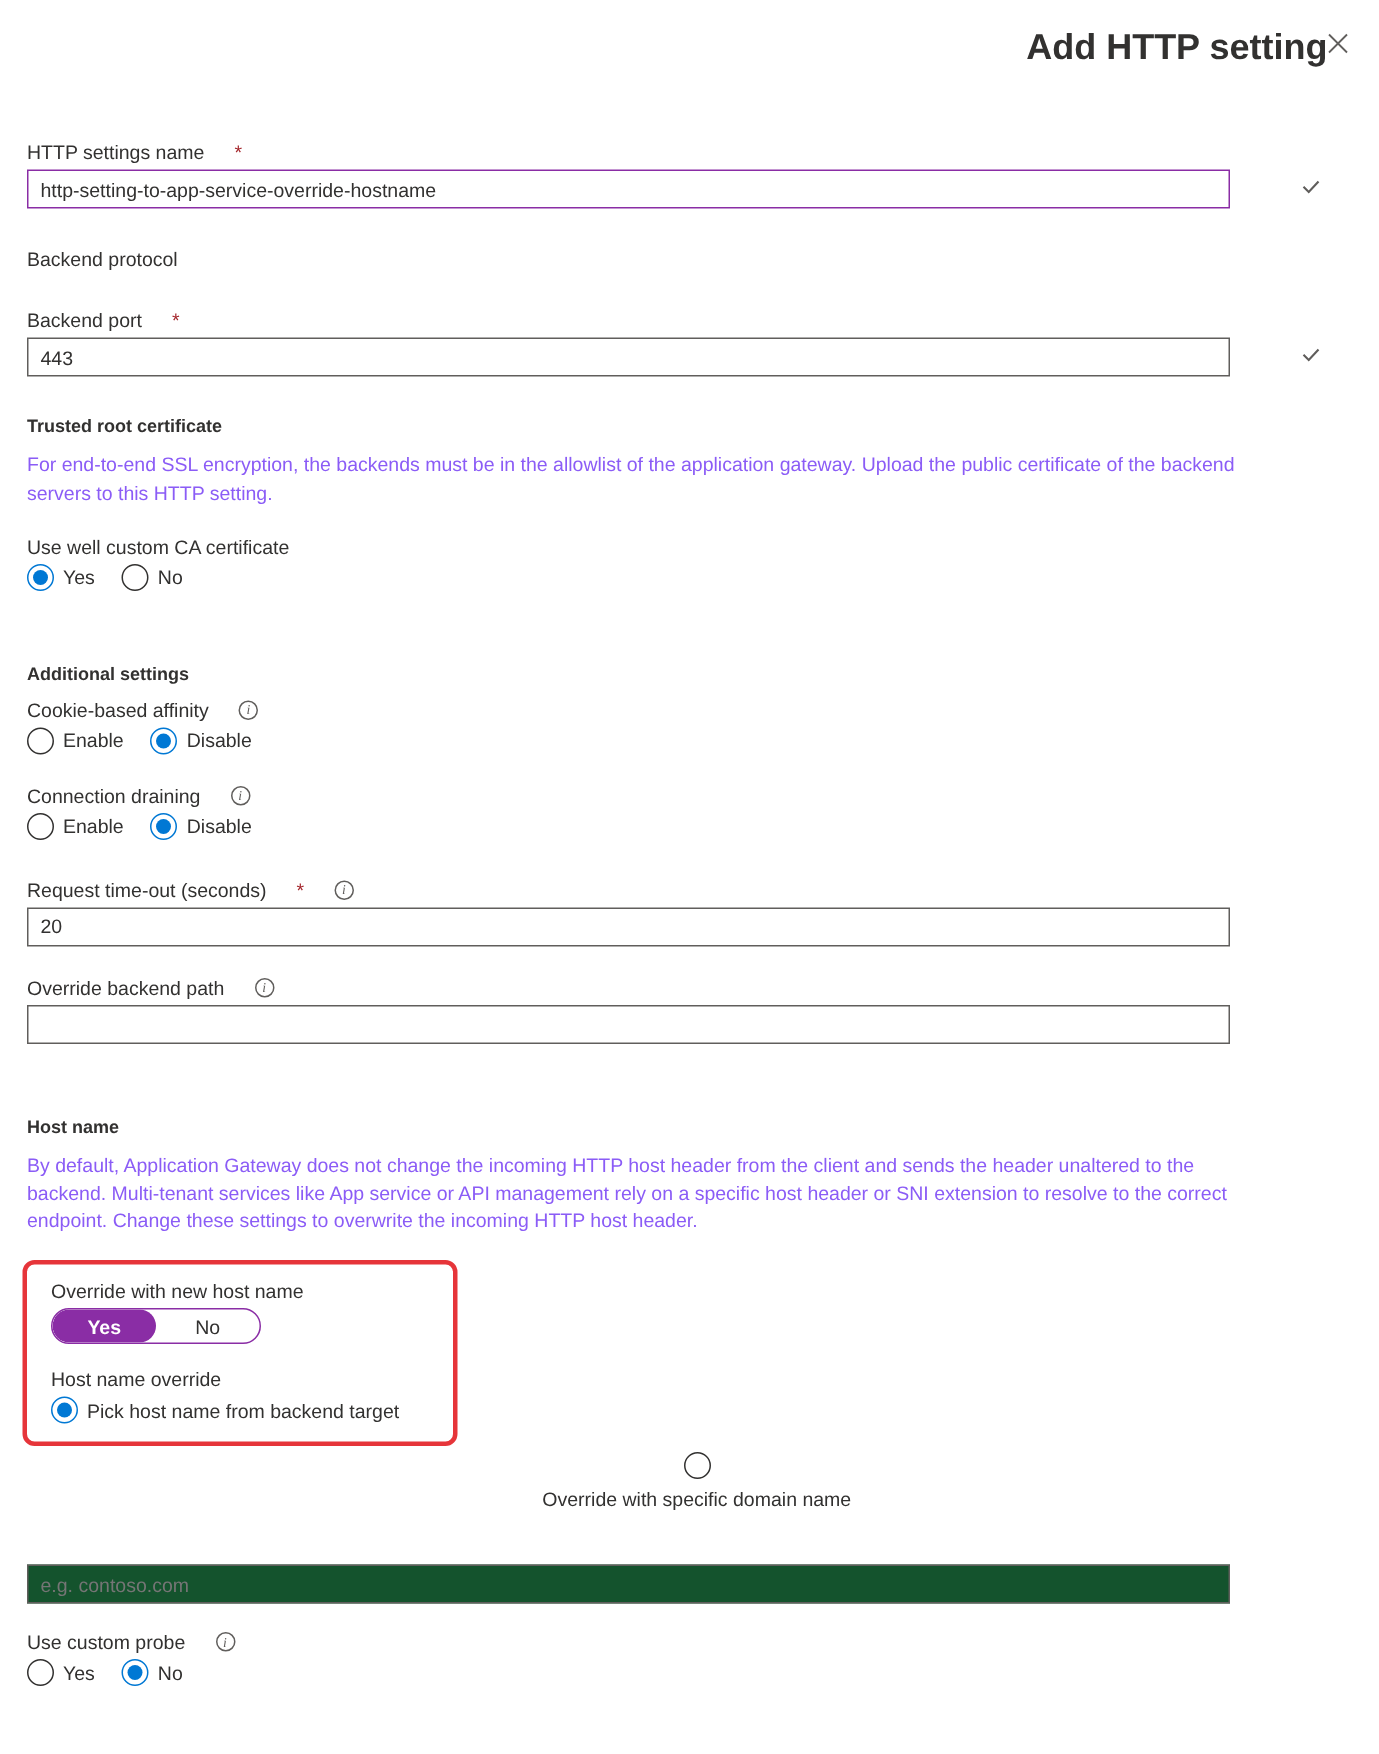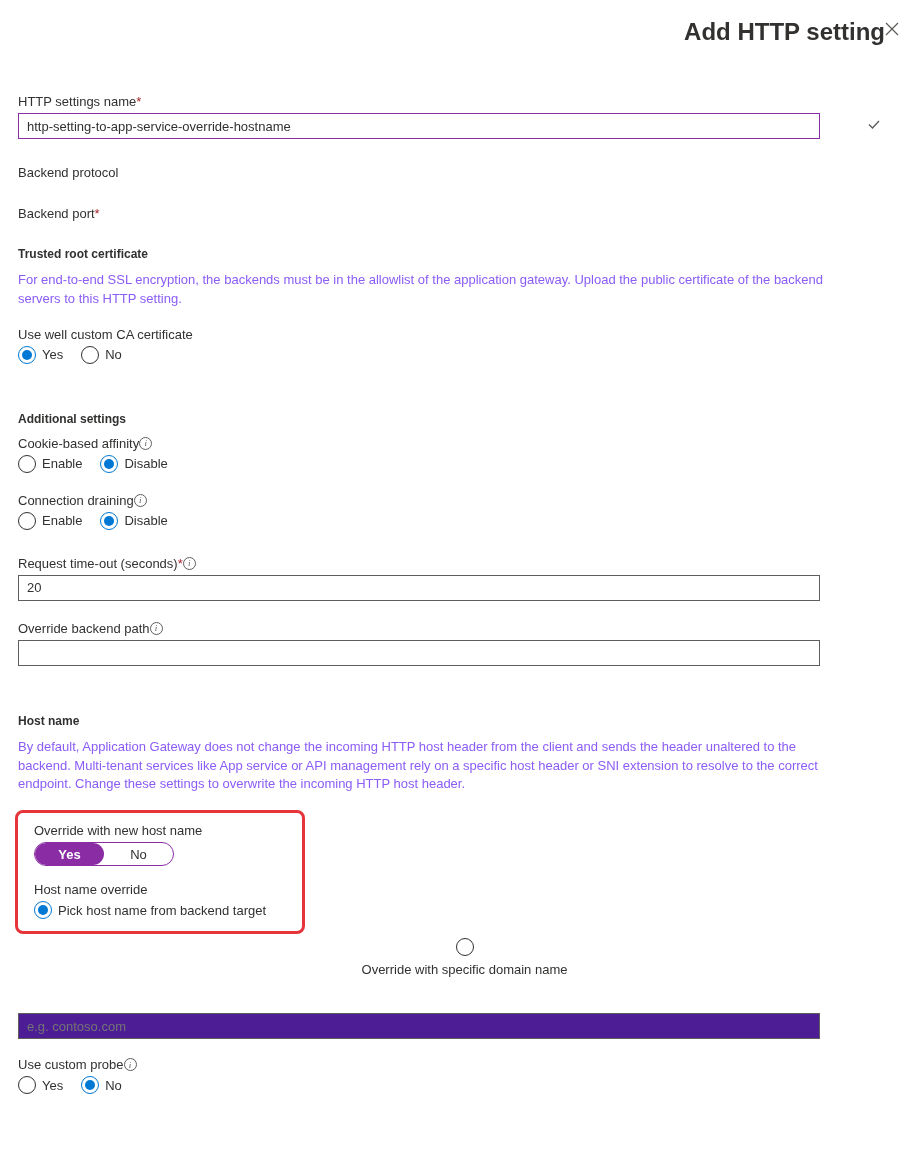--- a/index.html
+++ b/index.html
@@ -28,21 +28,21 @@
       color: #605e5c;
       padding-top: 4px;
     }
     .close-btn svg { width: 14px; height: 14px; }
     .field-label {
       font-size: 13px;
       color: #323130;
       margin-bottom: 4px;
       display: flex;
       align-items: center;
-      gap: 0;
+      gap: 20px;
     }
     .required { color: #a4262c; }
     .info-ico {
       display: inline-flex;
       width: 13px; height: 13px;
       border: 1px solid #605e5c;
       border-radius: 50%;
       align-items: center;
       justify-content: center;
       font-size: 9px;
@@ -53,21 +53,21 @@
     .text-input {
       width: 802px;
       height: 26px;
       border: 1px solid #605e5c;
       padding: 0 8px;
       font-size: 13px;
       color: #323130;
       font-family: inherit;
     }
     .text-input.disabled {
-      background: #4c1d95;
+      background: #14532d;
       color: #a19f9d;
     }
     .text-input.valid {
       border: 1px solid #8a2da5;
     }
     .input-wrap {
       position: relative;
       width: 870px;
     }
     .input-wrap .end-icon {
@@ -199,20 +199,28 @@
     <span>Backend protocol</span>
   </div>
 </div>
 
 
 <div class="block">
   <div class="field-label">
     <span>Backend port</span> 
       <span class="required">*</span>
   </div>
+  <div class="input-wrap">
+    <input class="text-input" type="text" value="443" style="">
+    <span class="end-icon">
+      <svg viewBox="0 0 12 12" stroke="#605e5c" stroke-width="1.4" fill="none">
+        <polyline points="1,6 4.5,9.5 11,2.5"></polyline>
+      </svg>
+    </span>
+  </div>
 </div>
 
 
 <div class="section-heading">Trusted root certificate</div>
 <div class="body-text" style="margin-bottom:18px;">For end-to-end SSL encryption, the backends must be in the allowlist of the application gateway. Upload the public certificate of the backend servers to this HTTP setting.</div>
 
 <div class="block">
   <div class="field-label">
     <span>Use well custom CA certificate</span>
   </div>

